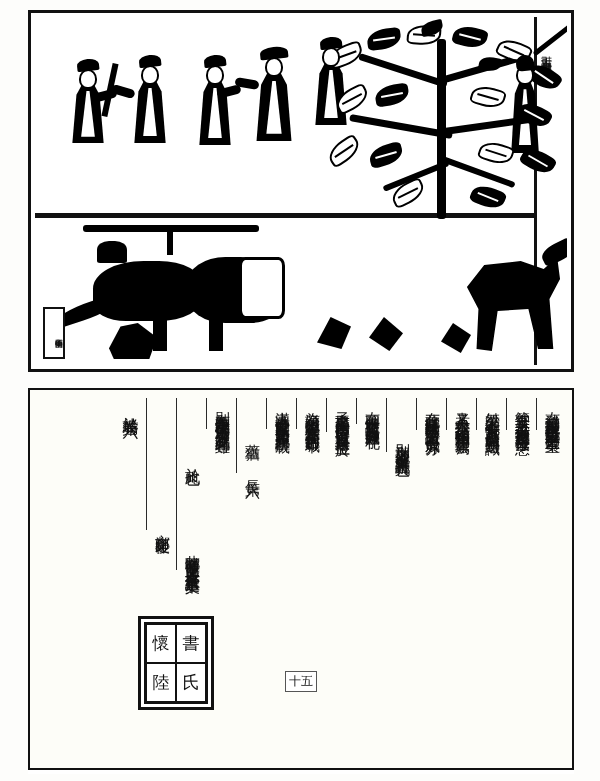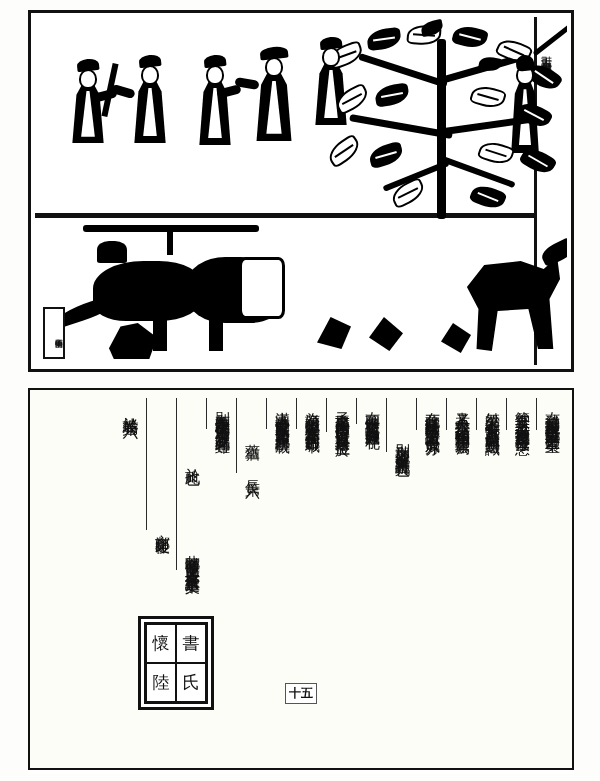--- a/index.html
+++ b/index.html
@@ -240,28 +240,27 @@
     padding-top: 2px;
   }
   .col.short .vtext { padding-top: 58px; }
   .col.mid .vtext { padding-top: 34px; }
   .col.title .vtext { font-size: 16px; padding-top: 6px; }
 
   .page-number {
     position: absolute;
     left: 50%;
     transform: translateX(-50%);
-    bottom: 64px;
+    bottom: 76px;
     font-family: "DejaVu Serif", serif;
     font-size: 12px;
     color: #111;
     border: 1px solid #555;
     padding: 1px 3px;
     background: #fff;
-    font-weight: bold;
   }
   .collector-seal {
     position: absolute;
     left: 108px;
     bottom: 58px;
     width: 76px;
     height: 94px;
     border: 3px solid #111;
     box-sizing: border-box;
     padding: 3px;

